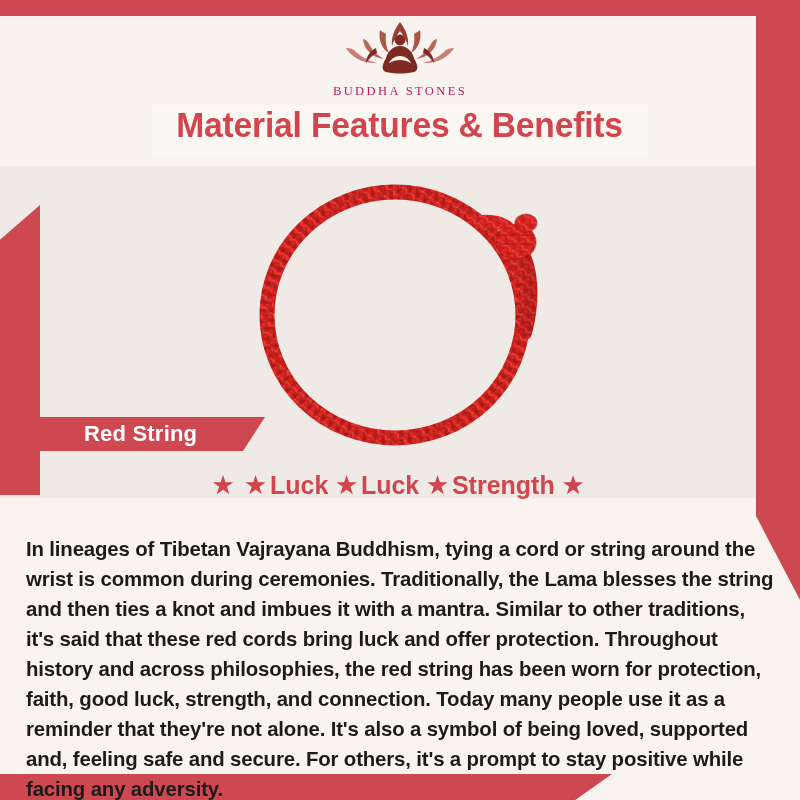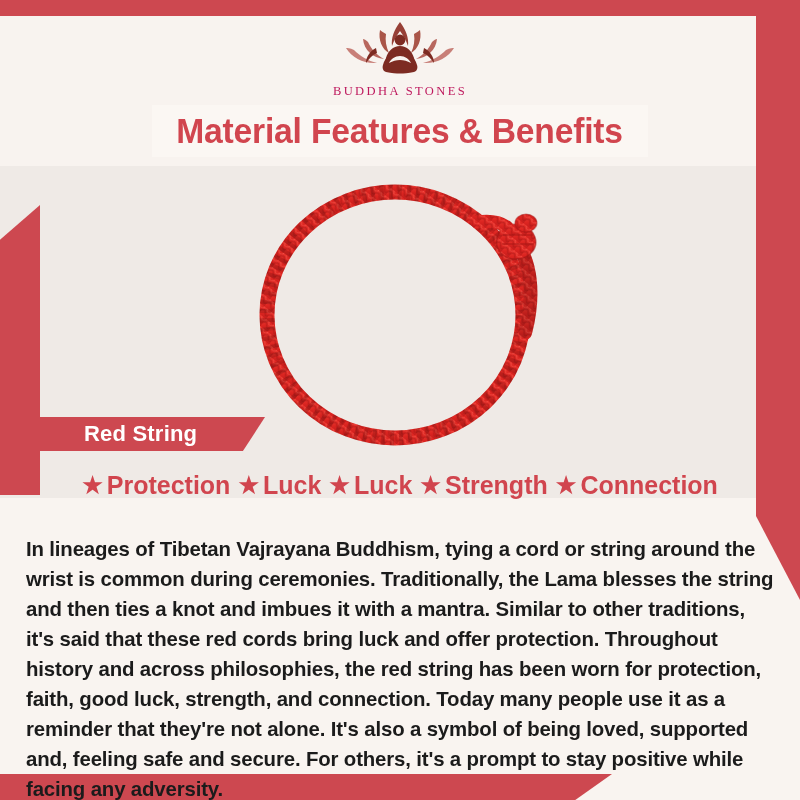--- a/index.html
+++ b/index.html
@@ -95,21 +95,21 @@
     font-weight: 400;
   }
 
   
   .title-banner {
     position: absolute;
     left: 152px; top: 105px;
     width: 496px; height: 52px;
     background: #fbf7f3;
     display: flex;
-    align-items: center;
+    align-items: flex-start;
     justify-content: center;
   }
   .title-text {
     color: #d1454e;
     font-size: 35px;
     font-weight: bold;
     letter-spacing: -0.2px;
     white-space: nowrap;
     transform: scaleX(0.96);
     font-family: "Liberation Sans", sans-serif;
@@ -257,35 +257,33 @@
     </svg>
   </div>
 
   <div class="label-banner">
     <span class="label-text">Red String</span>
   </div>
 
   <div class="benefits">
     <div class="benefit">
       <span class="star">★</span>
-      <span>Protection</span>
     </div>
     <div class="benefit">
       <span class="star">★</span>
       <span>Luck</span>
     </div>
     <div class="benefit">
       <span class="star">★</span>
       <span>Luck</span>
     </div>
     <div class="benefit">
       <span class="star">★</span>
       <span>Strength</span>
     </div>
     <div class="benefit">
       <span class="star">★</span>
-      <span>Connection</span>
     </div>
   </div>
 
   <p class="description">In lineages of Tibetan Vajrayana Buddhism, tying a cord or string around the wrist is common during ceremonies. Traditionally, the Lama blesses the string and then ties a knot and imbues it with a mantra. Similar to other traditions, it's said that these red cords bring luck and offer protection. Throughout history and across philosophies, the red string has been worn for protection, faith, good luck, strength, and connection. Today many people use it as a reminder that they're not alone. It's also a symbol of being loved, supported and, feeling safe and secure. For others, it's a prompt to stay positive while facing any adversity.</p>
 
 </div>
 
 </body></html>

